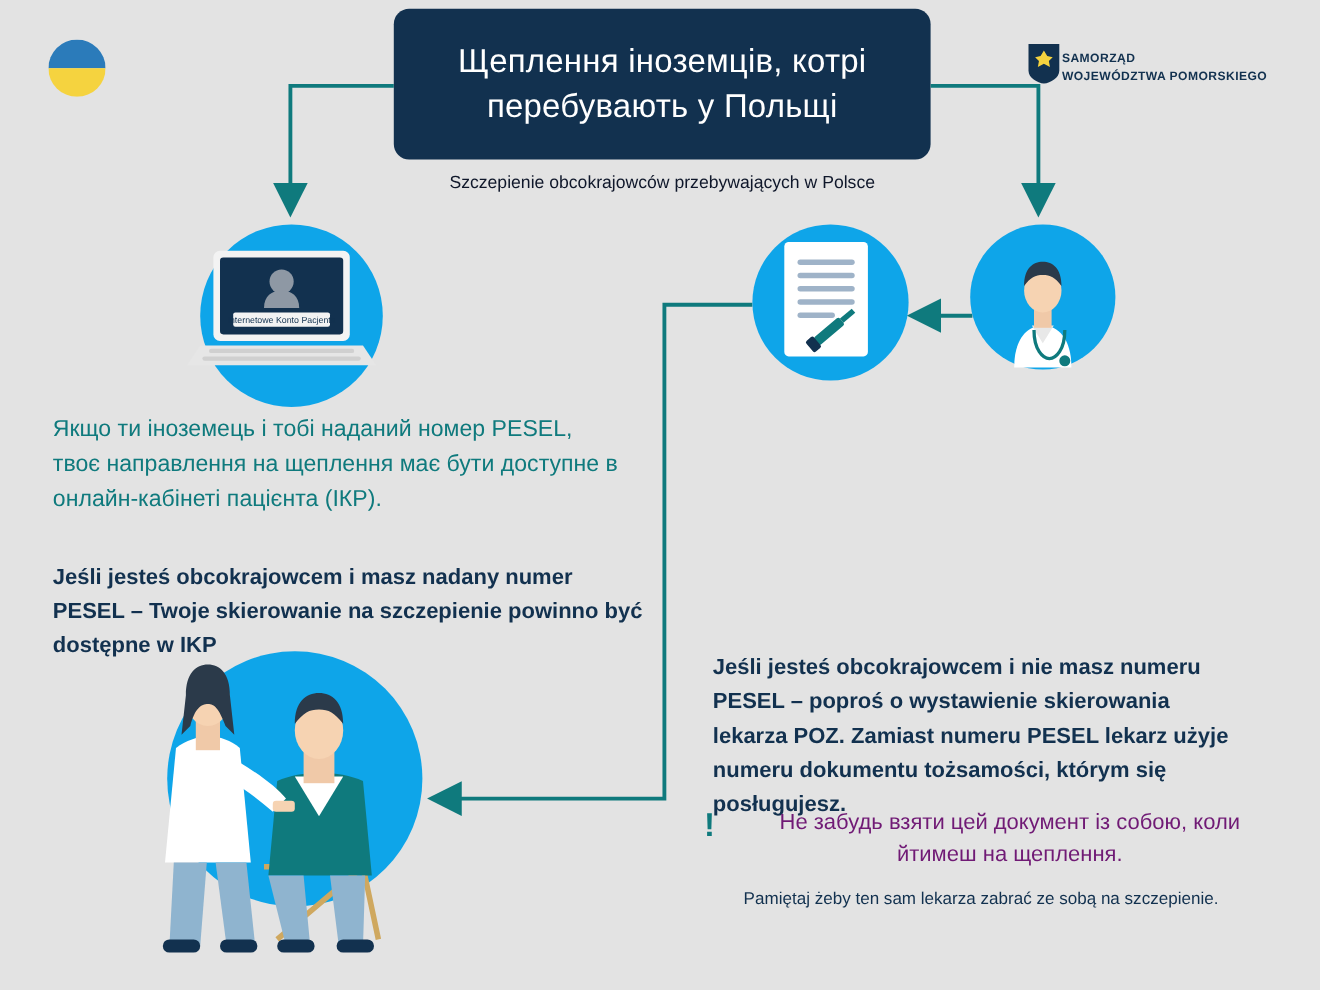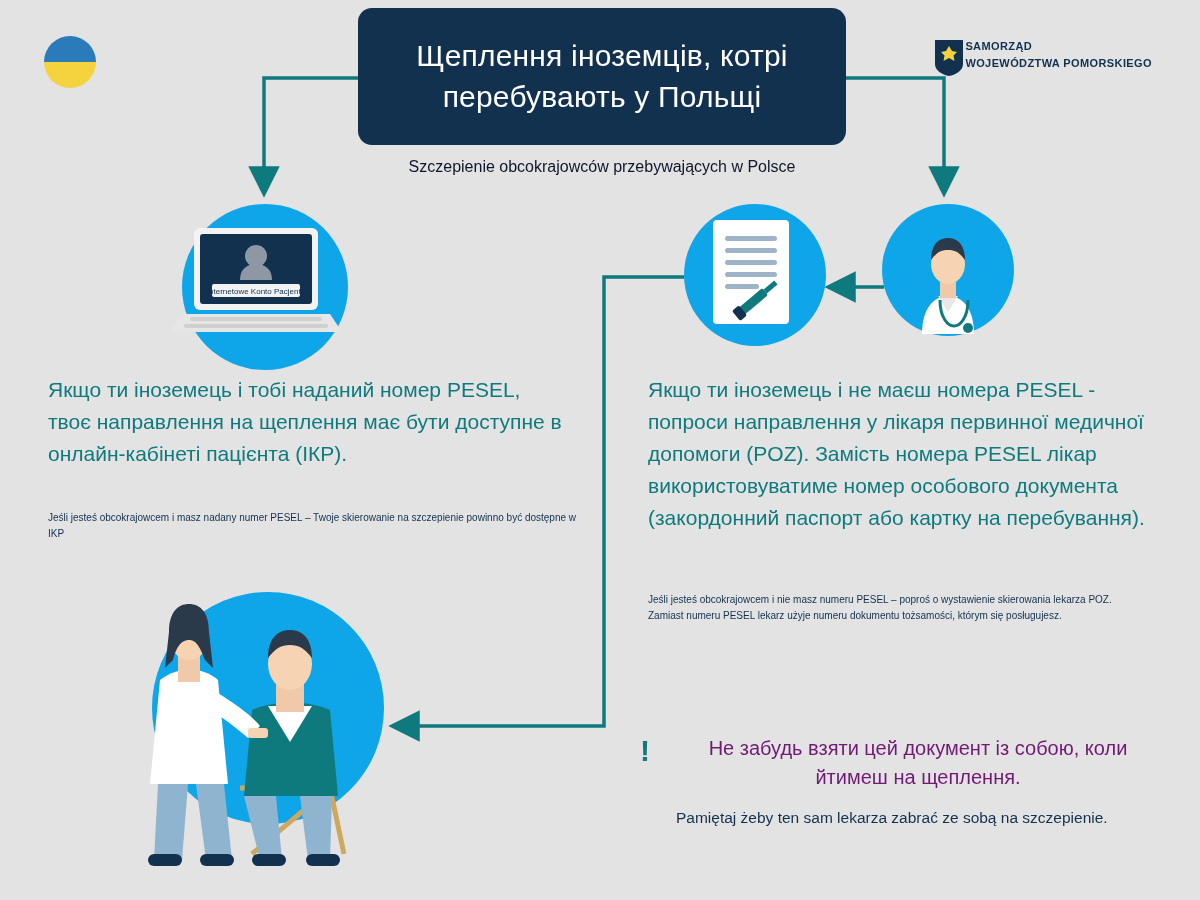--- a/index.html
+++ b/index.html
@@ -65,21 +65,21 @@
     color: #0f172a;
     font-size: 16px;
   }
 
   
   .logo {
     position: absolute;
     right: 48px;
     top: 38px;
     display: flex;
-    align-items: flex-start;
+    align-items: flex-end;
     gap: 0;
   }
   .logo .crest { width: 32px; height: 40px; }
   .logo .logo-text {
     color: #12314f;
     font-size: 11px;
     line-height: 1.5;
     letter-spacing: .4px;
     font-weight: bold;
   }
@@ -106,22 +106,23 @@
   
   .txt-ua {
     position: absolute;
     color: #0f7a7d;
     font-size: 21px;
     line-height: 1.52;
   }
   .txt-pl {
     position: absolute;
     color: #12314f;
-    font-size: 10px;
+    font-size: 20px;
     line-height: 1.55;
+    font-weight: bold;
   }
   #left-ua { left: 48px; top: 374px; width: 520px; }
   #left-pl { left: 48px; top: 510px; width: 540px; }
   #right-ua { left: 648px; top: 374px; width: 512px; }
   #right-pl { left: 648px; top: 592px; width: 470px; }
 
   
   .note {
     position: absolute;
     left: 640px;
@@ -234,21 +235,20 @@
       <ellipse cx="60" cy="48" rx="17" ry="20" fill="#f6d3b2"></ellipse>
       <path d="M43 44 c0-16 8-22 17-22 s17 6 17 22 c-6-8-10-10-17-10 s-11 2-17 10 z" fill="#2b3a4a"></path>
       <path d="M52 84 c0 18 8 26 14 26 s14-8 14-26" stroke="#0f7a7d" stroke-width="3" fill="none"></path>
       <circle cx="80" cy="112" r="5" fill="#0f7a7d"></circle>
     </svg>
   </div>
 
   <div class="txt-ua" id="left-ua">Якщо ти іноземець і тобі наданий номер PESEL, твоє направлення на щеплення має бути доступне в онлайн-кабінеті пацієнта (ІКР).</div>
   <div class="txt-pl" id="left-pl">Jeśli jesteś obcokrajowcem i masz nadany numer PESEL – Twoje skierowanie na szczepienie powinno być dostępne w IKP</div>
 
-  <div class="txt-ua" id="right-ua">Якщо ти іноземець і не маєш номера PESEL - попроси направлення у лікаря первинної медичної допомоги (POZ). Замість номера PESEL лікар використовуватиме номер особового документа (закордонний паспорт або картку на перебування).</div>
   <div class="txt-pl" id="right-pl">Jeśli jesteś obcokrajowcem i nie masz numeru PESEL – poproś o wystawienie skierowania lekarza POZ. Zamiast numeru PESEL lekarz użyje numeru dokumentu tożsamości, którym się posługujesz.</div>
 
   <div class="circle" id="vaccination-circle"></div>
   <svg width="300" height="320" style="position:absolute;left:140px;top:560px;">
 
     <path d="M100 228 l90 0 l14 66 M190 228 l-78 66" stroke="#cfa85f" stroke-width="5" fill="none"></path>
 
     <path d="M112 150 c22-10 56-10 78 0 l8 86 h-94 z" fill="#0f7a7d"></path>
     <path d="M128 146 l22 36 22-36 z" fill="#ffffff"></path>
     <rect x="136" y="118" width="28" height="34" fill="#f0c9a8"></rect>

